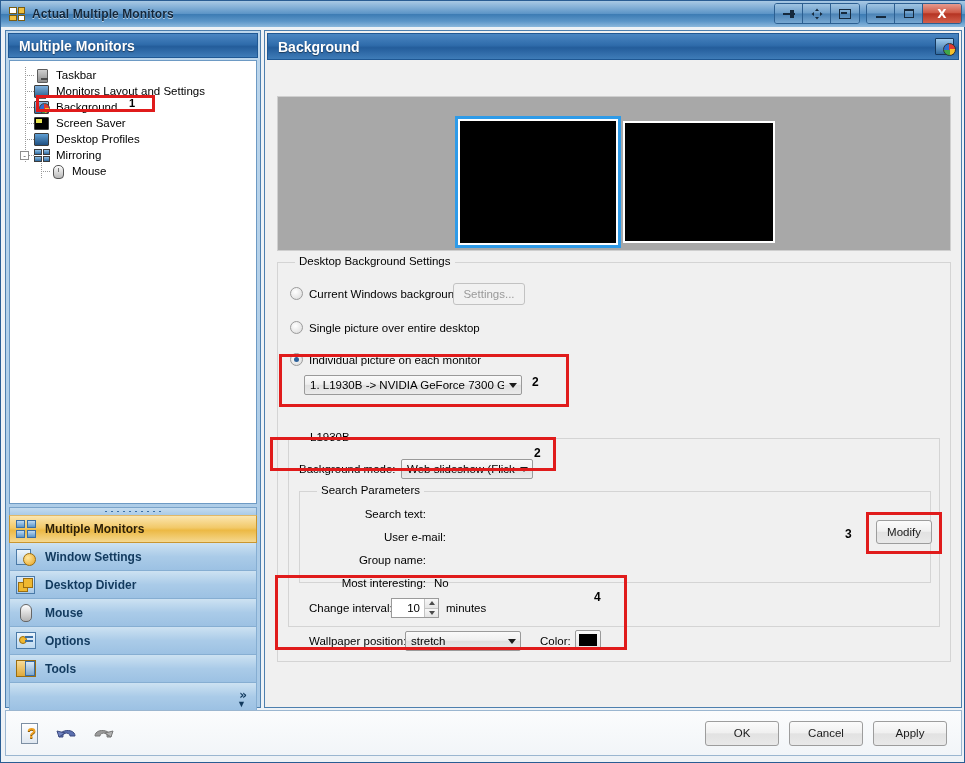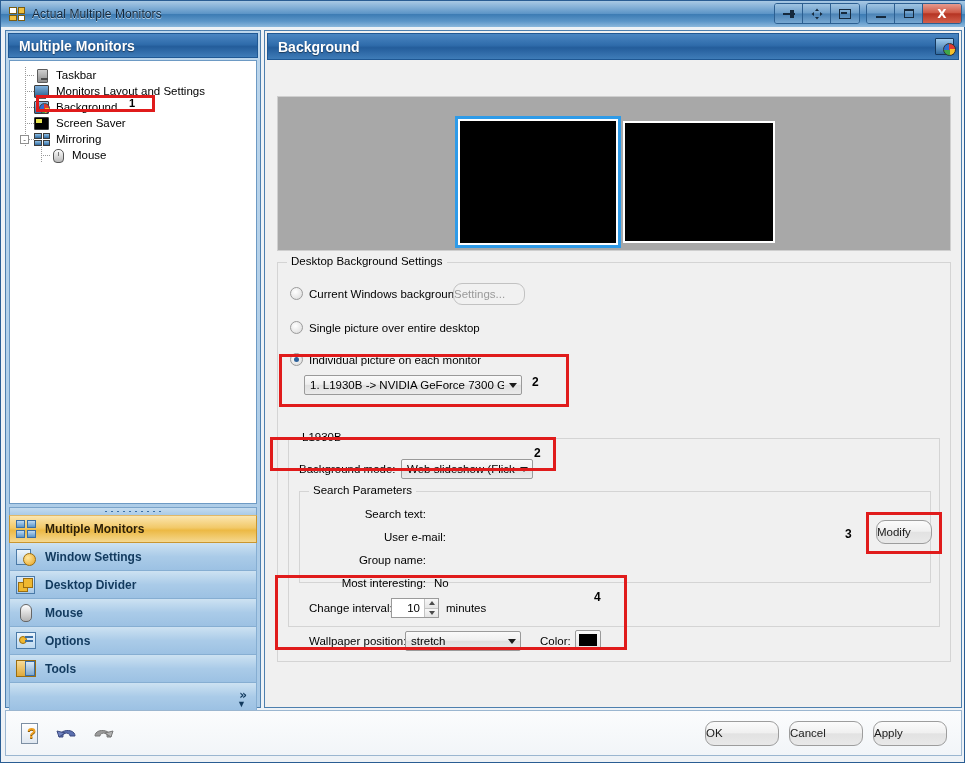--- a/index.html
+++ b/index.html
@@ -19,21 +19,21 @@
     border:1px solid #2a5d93;
     background:#eef2f6;
   }
 
   
   #titlebar {
     position:absolute; left:0; top:0; width:965px; height:26px;
     background:linear-gradient(180deg,#a9c9e4 0%, #87b2d8 22%, #5a93c6 50%, #3d7cb4 52%, #5c96c8 78%, #8cb8dc 100%);
     display:flex; align-items:center;
   }
-  #titlebar-left { display:flex; align-items:center; padding-left:8px; }
+  #titlebar-left { display:flex; align-items:center; padding-left:8px;font-weight:bold; }
   .tb-appicon {
     width:16px; height:14px; margin-right:7px;
     display:grid; grid-template-columns:1fr 1fr; grid-template-rows:1fr 1fr; gap:1px;
   }
   .tb-appicon i { display:block; background:#f0c040; border:1px solid #7a5c10; }
   .tb-appicon i:nth-child(1){ background:#ffffff; }
   .tb-appicon i:nth-child(4){ background:#ffffff; }
   #title-text {
     font-size:12px; color:#12263a; letter-spacing:.1px;
     text-shadow:0 1px 0 rgba(255,255,255,.6);
@@ -206,21 +206,21 @@
     background:#a8a8a8; border:1px solid #cfcfcf;
   }
   .mon {
     position:absolute; background:#000000; border:2px solid #ffffff;
   }
   .mon.selected { outline:3px solid #2e9be8; outline-offset:0px; }
 
   
   .groupbox { position:absolute; border:1px solid #d4d4d4; background:transparent; }
   .gb-title {
-    position:absolute; top:-8px; left:9px; background:#f0f0f0; padding:0 4px;
+    position:absolute; top:-8px; left:17px; background:#f0f0f0; padding:0 4px;
     font-size:11.5px; color:#000; white-space:nowrap;
   }
 
   .lbl { font-size:11.5px; color:#000; white-space:nowrap; }
 
   
   .radio-row { position:absolute; display:flex; align-items:center; }
   .radio {
     width:13px; height:13px; border-radius:50%; flex:none; margin-right:6px;
     background:radial-gradient(circle at 40% 35%, #ffffff 0%, #e8e8e8 60%, #d2d2d2 100%);
@@ -228,22 +228,22 @@
   }
   .radio.checked:after {
     content:""; position:absolute; left:3px; top:3px; width:5px; height:5px; border-radius:50%;
     background:#2a6099;
   }
 
   
   .btn {
     font-family:"Liberation Sans", sans-serif; font-size:11.5px; color:#1b1b1b;
     background:linear-gradient(180deg,#fbfbfb 0%, #f0f0f0 46%, #e2e2e2 52%, #e9e9e9 100%);
-    border:1px solid #9d9d9d; border-radius:9px; cursor:pointer;
-    display:flex; align-items:center; 
+    border:1px solid #9d9d9d; border-radius:3px; cursor:pointer;
+    display:flex; align-items:center; justify-content:center;
   }
   .btn.disabled { color:#9a9a9a; background:#f1f1f1; border-color:#c2c2c2; cursor:default; }
 
   
   .combo {
     position:absolute; display:flex; align-items:center;
     background:linear-gradient(180deg,#fafafa 0%, #efefef 46%, #e0e0e0 52%, #ebebeb 100%);
     border:1px solid #9a9a9a; border-radius:2px; cursor:pointer;
   }
   .combo-text { flex:1; font-size:11.5px; color:#000; padding-left:5px; white-space:nowrap; overflow:hidden; }
@@ -378,20 +378,30 @@
           </div>
           <div class="tree-row">
             <span class="tree-indent">
               <span class="tree-elbow"></span>
               <span class="tree-dots"></span>
             </span>
             <span class="tree-icon">
               <span class="ic-screensaver" style="position: absolute; left: 0px; top: 1px;"></span>
             </span>
             <span class="tree-label">Screen Saver</span>
+          </div>
+          <div class="tree-row">
+            <span class="tree-indent">
+              <span class="tree-elbow"></span>
+              <span class="tree-dots"></span>
+            </span>
+            <span class="tree-icon">
+              <span class="ic-profiles" style="position: absolute; left: 0px; top: 1px;"></span>
+            </span>
+            <span class="tree-label">Desktop Profiles</span>
           </div>
           <div class="tree-row">
             <span class="tree-indent">
               <span class="tree-elbow"></span>
               <span class="tree-dots"></span>
               <span class="expander">-</span>
             </span>
             <span class="tree-icon">
               <span class="ic-mirroring" style="position: absolute; left: 0px; top: 1px;">
                 <i></i>

